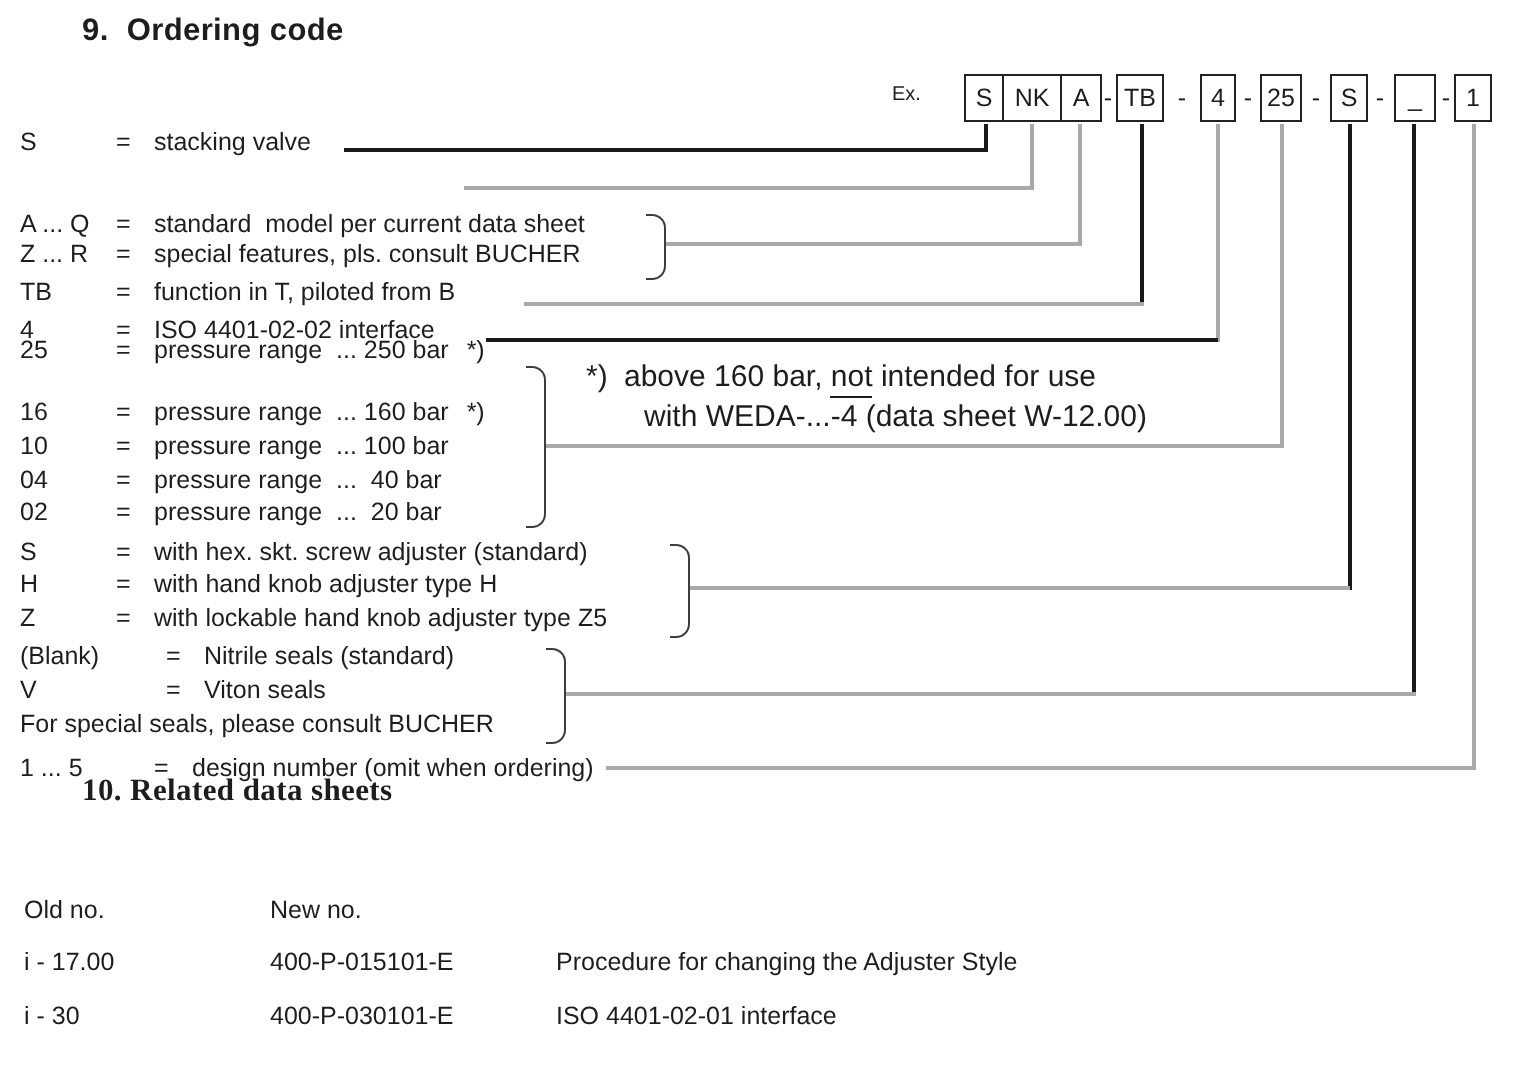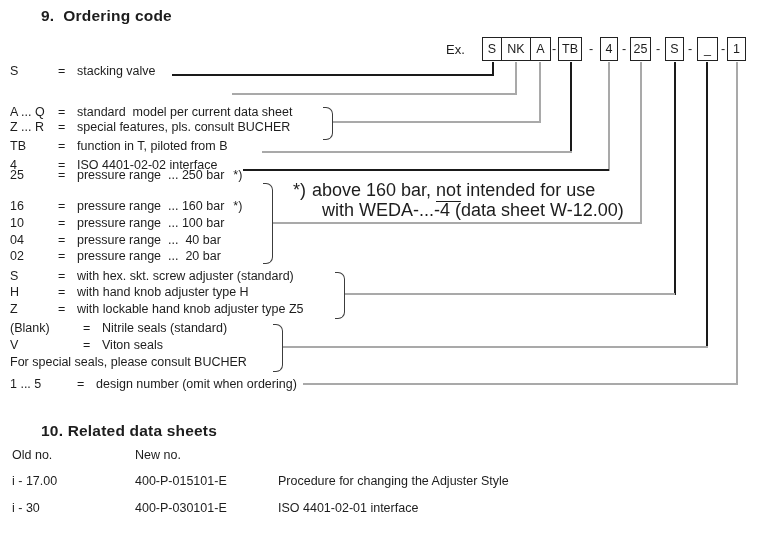--- a/index.html
+++ b/index.html
@@ -3,24 +3,24 @@
 <meta charset="utf-8">
 <style>
   html,body{margin:0;padding:0;background:#ffffff;}
   .page{
     position:relative;width:761px;height:544px;background:#ffffff;
     font-family:"Liberation Sans","DejaVu Sans",sans-serif;
     color:#1d1d1d;overflow:hidden;
   }
   .title{position:absolute;font-size:15.5px;font-weight:bold;white-space:pre;letter-spacing:.2px;margin-left:33px;}
   .t9{left:8px;top:7px;}
-  .t10{left:8px;top:422px;}
+  .t10{left:8px;top:387px;font-family:Liberation Serif, serif;}
 
   
-  .exlabel{position:absolute;left:446px;top:42px;font-size:13px;}
+  .exlabel{position:absolute;left:446px;top:42px;font-size:10px;}
   .boxgroup{position:absolute;left:482px;top:37px;display:flex;border:1.5px solid #222;height:22px;}
   .gcell{display:flex;align-items:center;justify-content:center;font-size:12.5px;height:22px;}
   .gcell + .gcell{border-left:1.5px solid #222;}
   .codebox{position:absolute;top:37px;height:22px;border:1.5px solid #222;display:flex;
     align-items:center;justify-content:center;font-size:12.5px;}
   .dashsep{position:absolute;top:42px;width:8px;text-align:center;font-size:12.5px;}
 
   
   .lrow{position:absolute;left:10px;height:16px;font-size:12.5px;white-space:pre;}
   .lrow .code{display:inline-block;width:48px;white-space:pre;}
@@ -36,21 +36,21 @@
   .hline.gray{height:2px;background:#a9a9a9;}
   .vline{position:absolute;}
   .vline.dark{width:1.5px;background:#1a1a1a;}
   .vline.gray{width:2px;background:#a9a9a9;}
 
   
   .brace{position:absolute;width:9px;border:1.2px solid #3c3c3c;border-left:none;
     border-radius:0 7px 7px 0;background:transparent;}
 
   
-  .fnote{position:absolute;font-size:18px;white-space:pre;}
+  .fnote{position:absolute;font-size:15px;white-space:pre;}
   .fnote .marker{display:inline-block;width:19px;}
   .fnote .u{border-bottom:1px solid #1d1d1d;padding-bottom:1px;}
 
   
   .trow{position:absolute;left:0;width:761px;height:16px;font-size:12.5px;text-align:right;}
   .trow .c1{position:absolute;left:12px;white-space:pre;}
   .trow .c2{position:absolute;left:135px;white-space:pre;}
   .trow .c3{position:absolute;left:278px;white-space:pre;}
 </style>
 </head>

